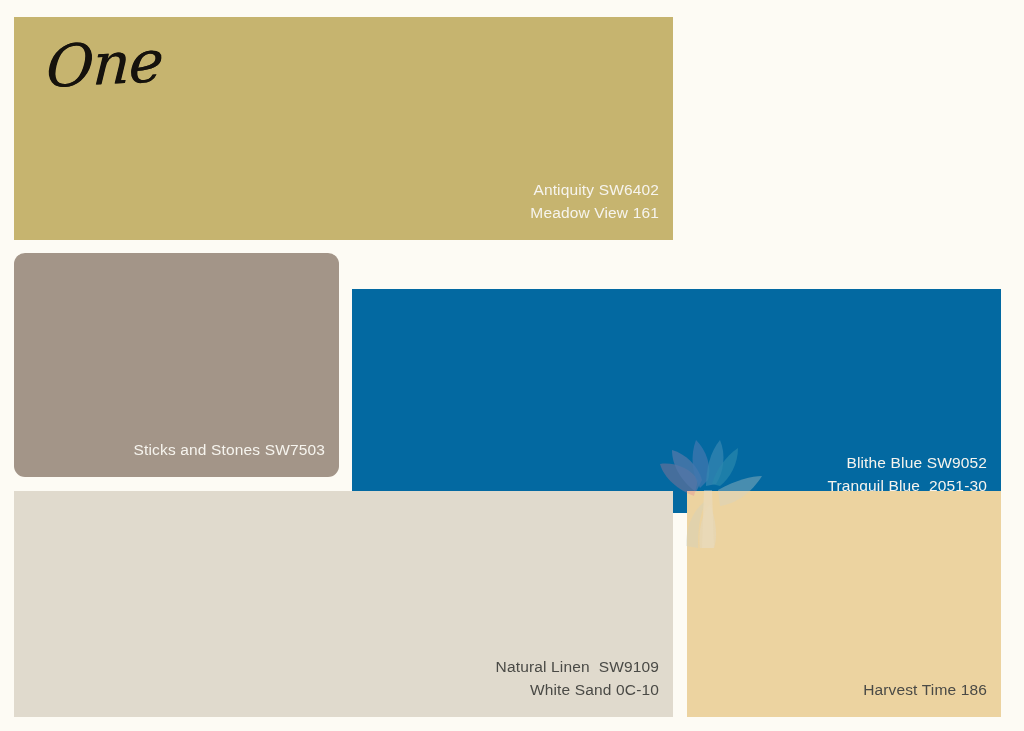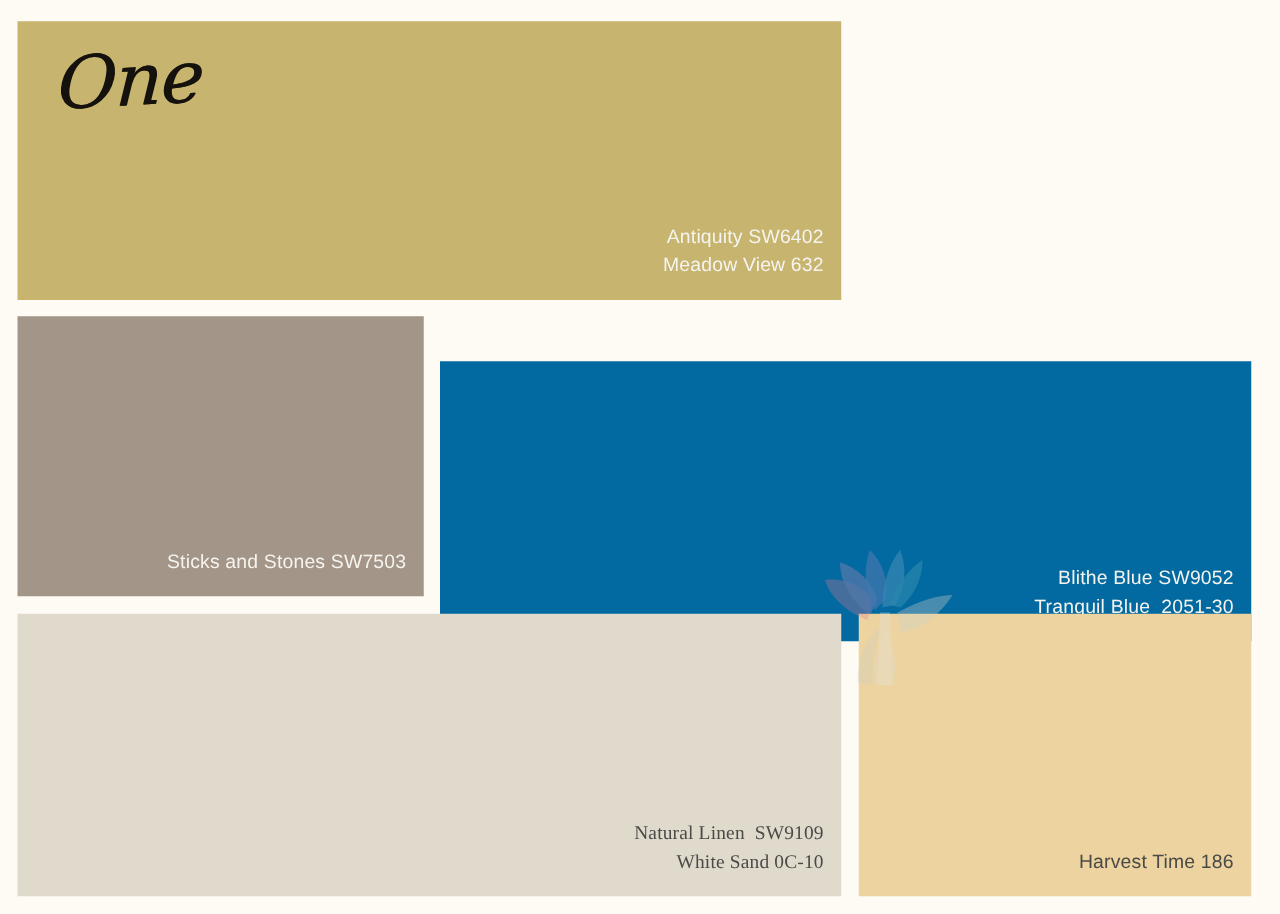--- a/index.html
+++ b/index.html
@@ -43,21 +43,21 @@
     font-weight: 400;
   }
   .dark-text .label-line {
     color: #4a4a46;
     font-weight: 400;
   }
 
   
   #sw-gold   { left: 14px;  top: 17px;  width: 659px; height: 223px; }
   #sw-sage   { left: 687px; top: 17px;  width: 314px; height: 223px; }
-  #sw-taupe  { left: 14px;  top: 253px; width: 325px; height: 224px; }
+  #sw-taupe  { left: 14px;  top: 253px; width: 325px; height: 224px; border-radius: 11px; }
   #sw-blue   { left: 352px; top: 253px; width: 649px; height: 224px; }
   #sw-linen  { left: 14px;  top: 491px; width: 659px; height: 226px; }
   #sw-cream  { left: 687px; top: 491px; width: 314px; height: 226px; }
 
   
   #script-word {
     position: absolute;
     left: 34px;
     top: 16px;
     font-family: "DejaVu Serif", serif;
@@ -84,39 +84,39 @@
 </style>
 </head>
 <body style="background: rgb(253, 251, 244);">
 
 <div id="board">
 
   <div class="swatch light-text" id="sw-gold" style="background-color: rgb(198, 180, 111);">
     <div id="script-word">One</div>
     <div class="labels">
       <span class="label-line">Antiquity SW6402</span>
-      <span class="label-line">Meadow View 632</span>
+      <span class="label-line">Meadow View 161</span>
     </div>
   </div>
 
 
   <div class="swatch light-text" id="sw-taupe" style="background-color: rgb(163, 149, 136);">
     <div class="labels">
       <span class="label-line">Sticks and Stones SW7503</span>
     </div>
   </div>
 
   <div class="swatch light-text" id="sw-blue" style="background-color: #0369a1; margin-top: 36px;">
     <div class="labels">
       <span class="label-line">Blithe Blue SW9052</span>
       <span class="label-line">Tranquil Blue  2051-30</span>
     </div>
   </div>
 
-  <div class="swatch dark-text" id="sw-linen" style="background-color: rgb(224, 218, 205); font-family: Liberation Serif, serif;">
+  <div class="swatch dark-text" id="sw-linen" style="background-color: rgb(224, 218, 205);">
     <div class="labels">
       <span class="label-line">Natural Linen  SW9109</span>
       <span class="label-line">White Sand 0C-10</span>
     </div>
   </div>
 
   <div class="swatch dark-text" id="sw-cream" style="background-color: rgb(236, 211, 160);">
     <div class="labels">
       <span class="label-line">Harvest Time 186</span>
     </div>

